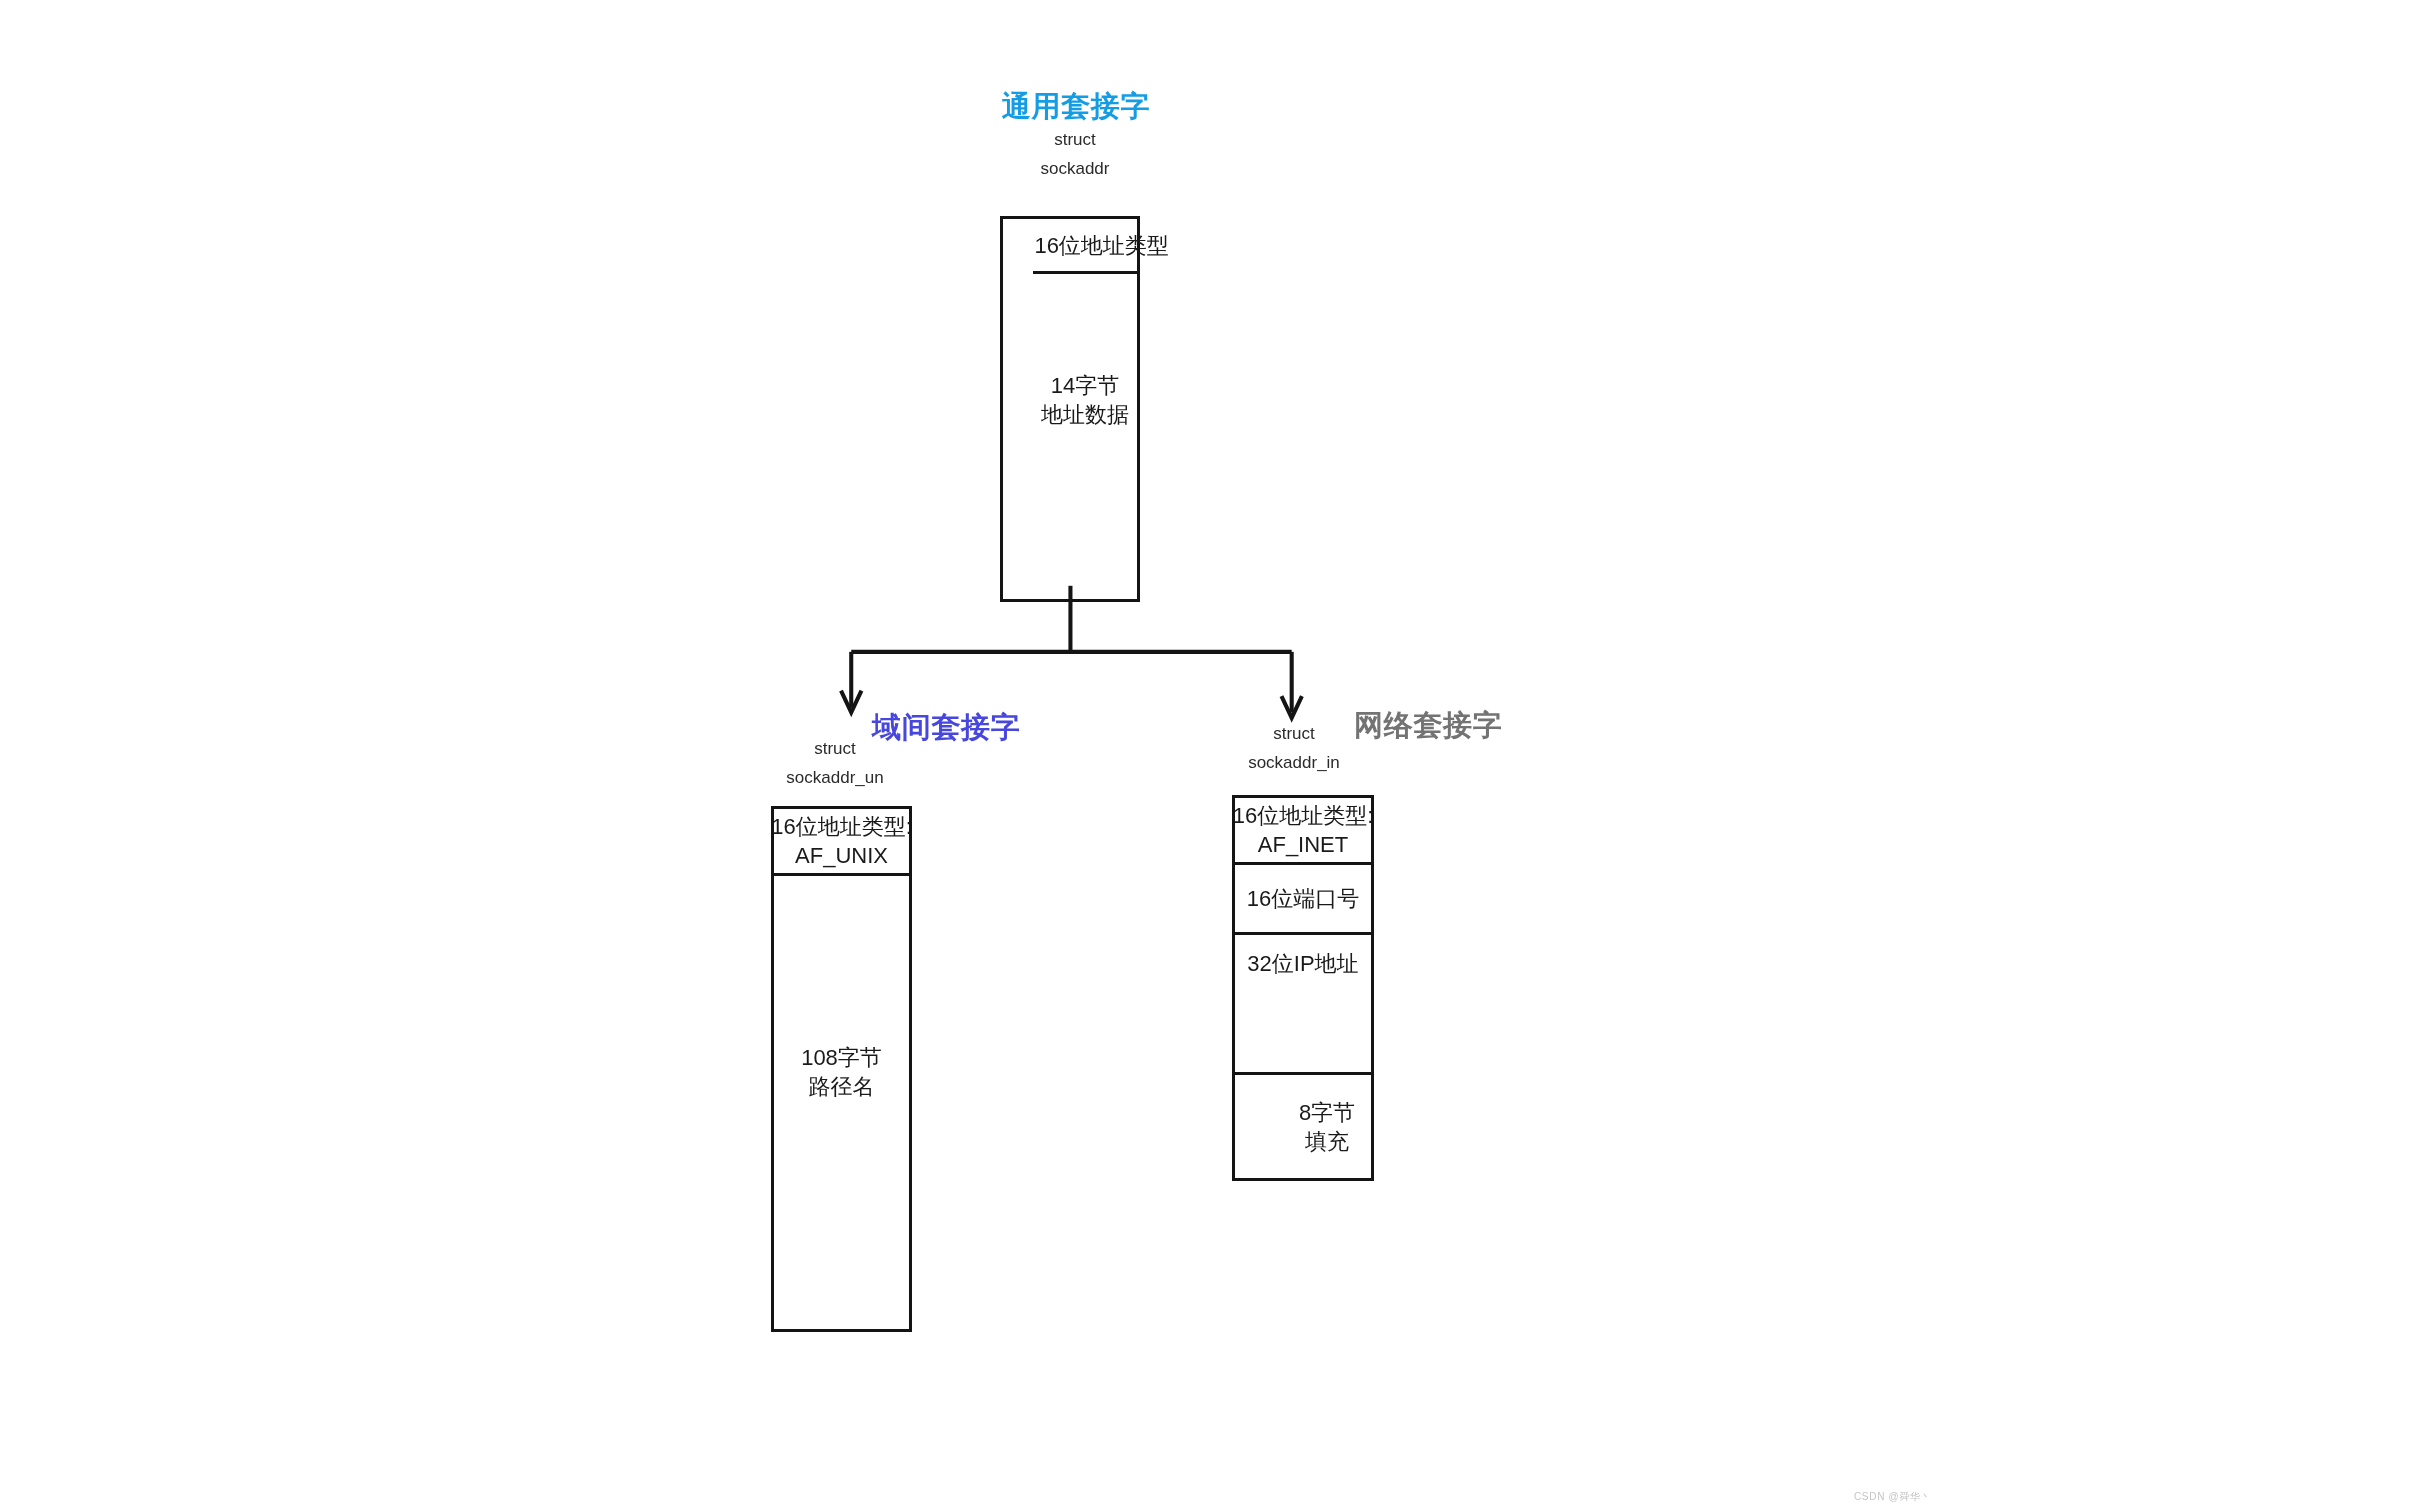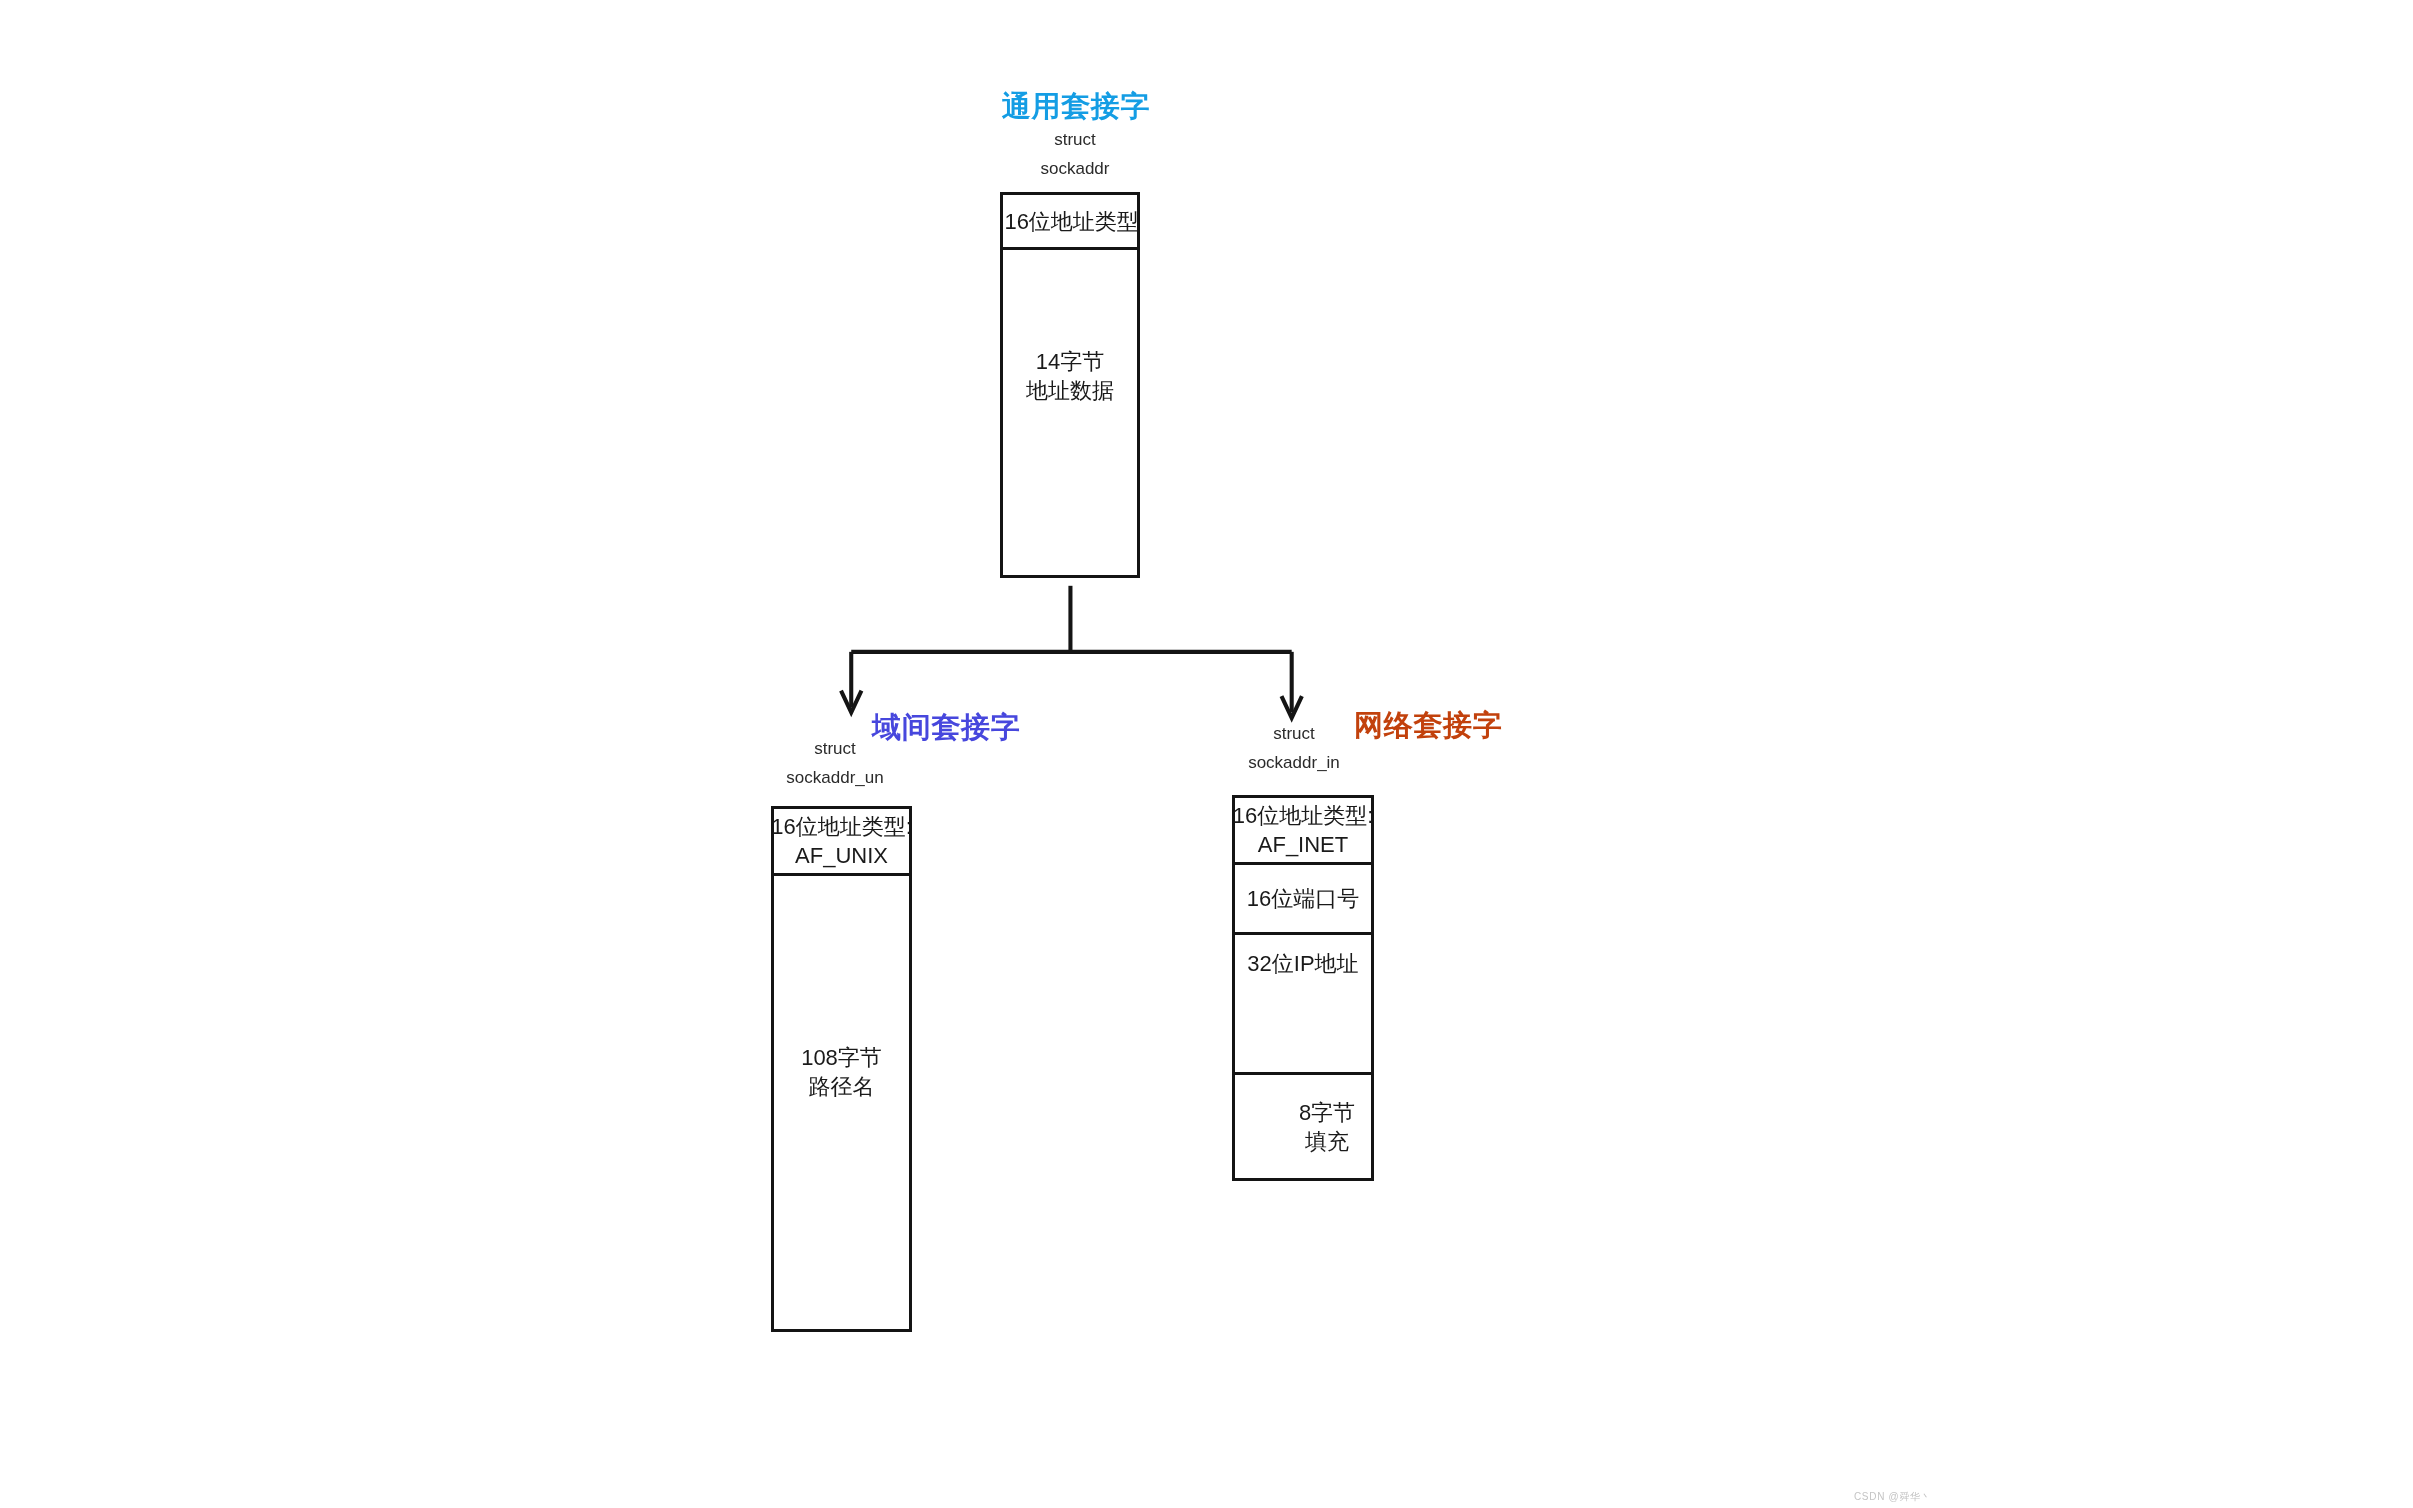--- a/index.html
+++ b/index.html
@@ -41,21 +41,21 @@
   .label-inet    { left: 1192px; top: 719px; }
 
   
   .struct-box {
     position: absolute;
     border: 3.4px solid #141414;
     background: #ffffff;
     display: flex;
     flex-direction: column;
   }
-  .box-generic { left: 1000px; top: 192px;  width: 140px; height: 386px; }
+  .box-generic { left: 1000px; top: 216px;  width: 140px; height: 386px; padding-left: 30px; }
   .box-unix    { left: 771px; top: 806px; width: 141px; height: 526px; }
   .box-inet    { left: 1232px; top: 795px; width: 142px; height: 386px; }
 
   .cell {
     display: flex;
     flex-direction: column;
     align-items: center;
     justify-content: center;
     font-size: 22px;
     line-height: 29px;
@@ -157,21 +157,21 @@
       <span>AF_UNIX</span>
     </div>
     <div class="cell c-path">
       <span class="shift-up inner-lines">
         <span>108字节</span>
         <span>路径名</span>
       </span>
     </div>
   </div>
 
-  <div class="section-title title-inet" style="color: #c2410c;">网络套接字</div>
+  <div class="section-title title-inet" style="color: #737373;">网络套接字</div>
 
   <div class="struct-label label-inet">
     <span>struct</span>
     <span>sockaddr_in</span>
   </div>
 
   <div class="struct-box box-inet">
     <div class="cell c-type divided">
       <span>16位地址类型:</span>
       <span>AF_INET</span>

